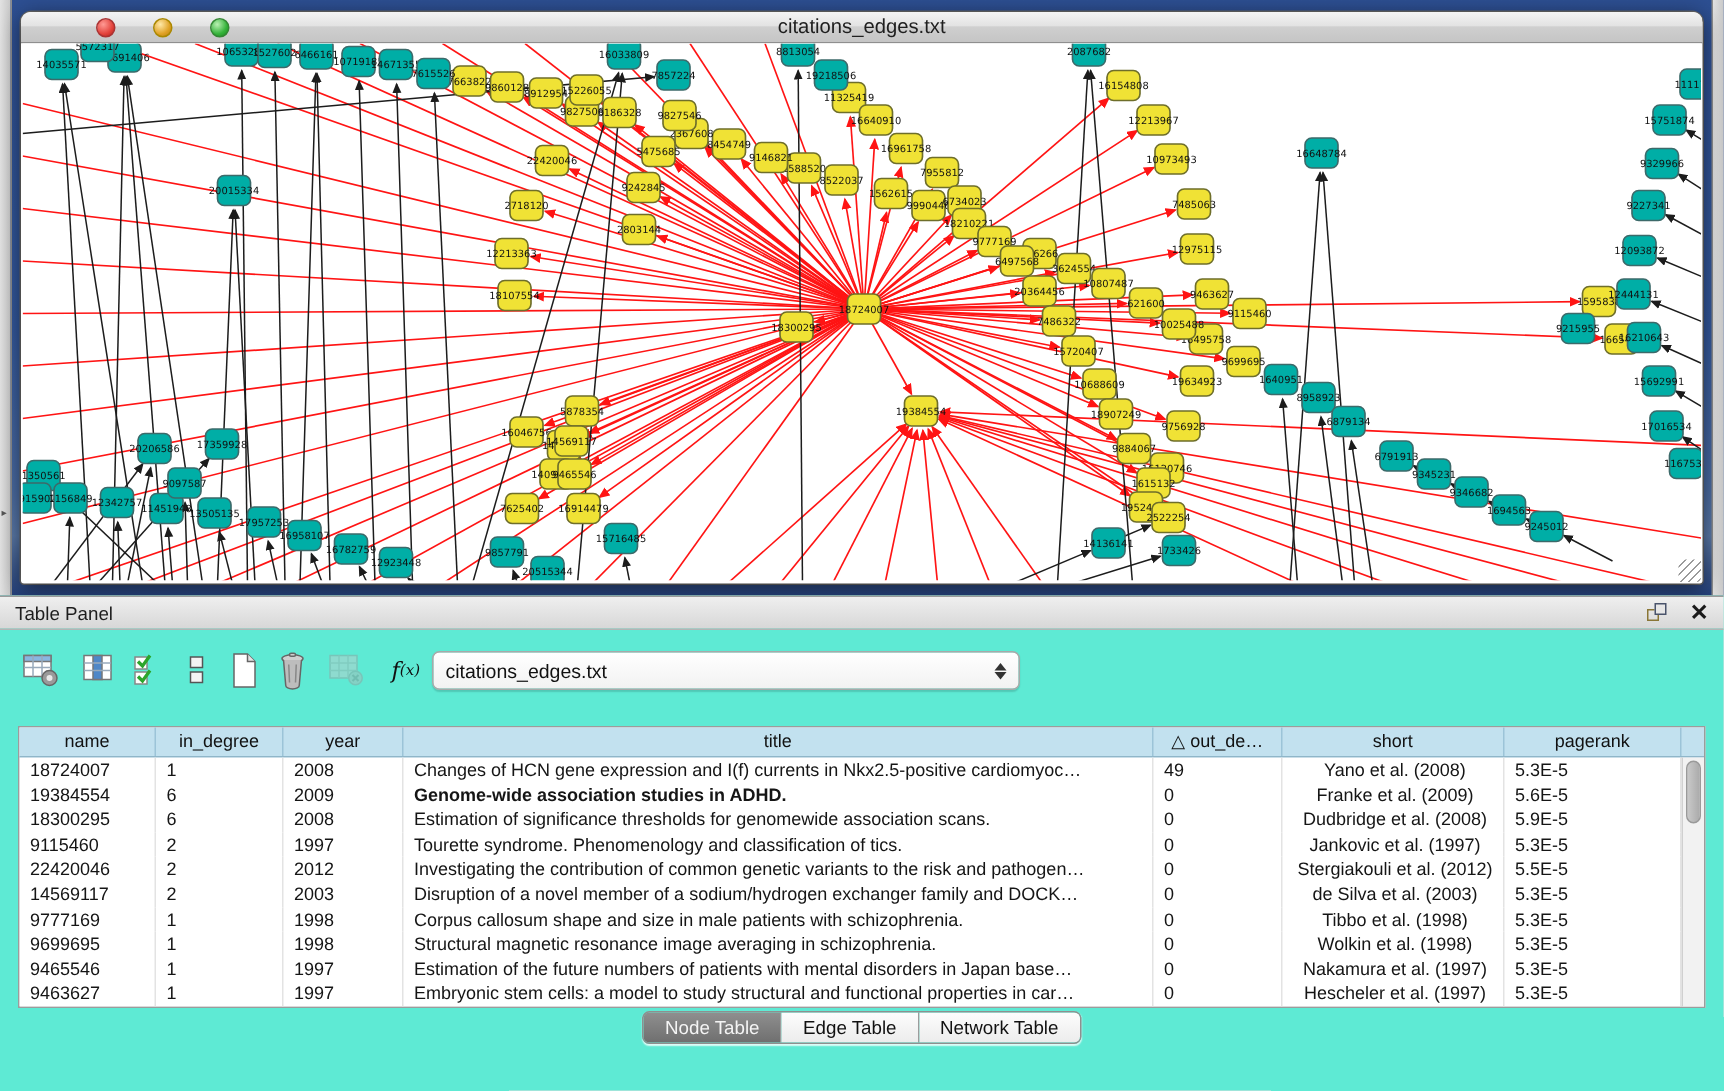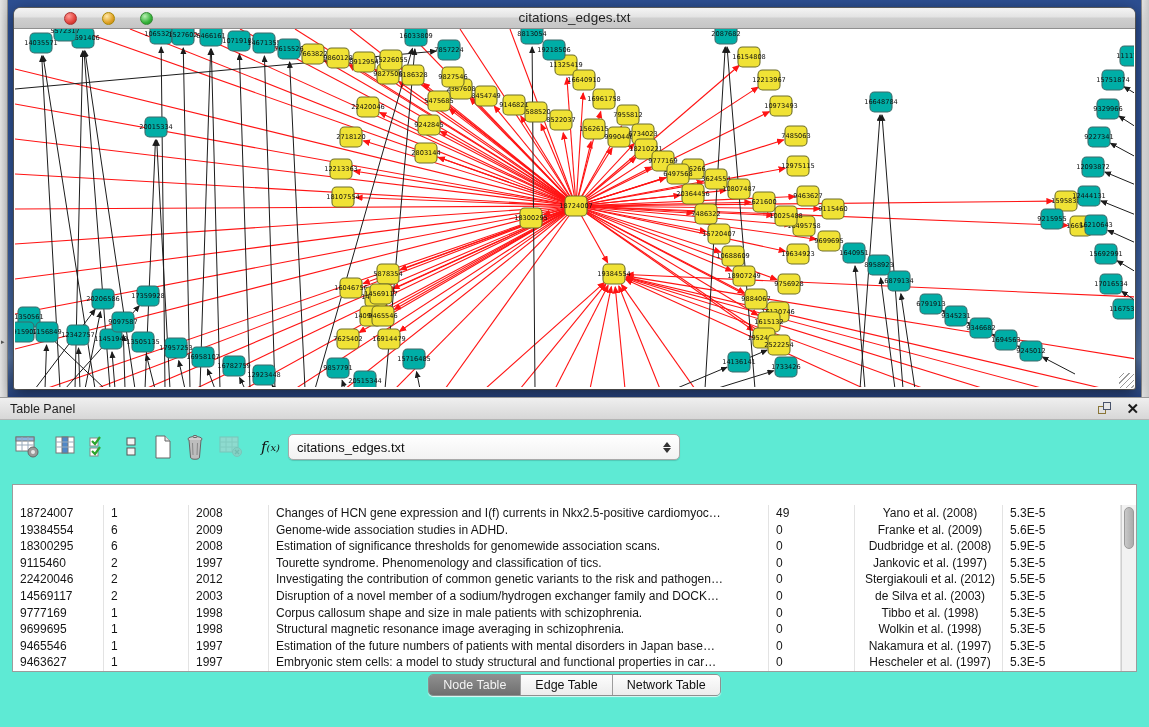--- a/index.html
+++ b/index.html
@@ -853,35 +853,44 @@
     <div id="table-combo">
       <span class="val">citations_edges.txt</span>
       <span id="combo-arrows">
           <i class="up"></i>
           <i class="dn"></i>
         </span>
     </div>
   </div>
 
   <div id="table-frame">
+    <div id="thead">
+        <div class="th" style="width: 91px;">name</div>
+        <div class="th" style="width: 85px;">in_degree</div>
+        <div class="th" style="width: 80px;">year</div>
+        <div class="th" style="width: 500px;">title</div>
+        <div class="th" style="width: 86px;">△ out_de…</div>
+        <div class="th" style="width: 148px;">short</div>
+        <div class="th" style="width: 118px;">pagerank</div>
+      </div>
     <div id="tbody">
         <div class="tr">
           <div class="td td0" style="width: 91px;">18724007</div>
           <div class="td td1" style="width: 85px;">1</div>
           <div class="td td2" style="width: 80px;">2008</div>
           <div class="td td3" style="width: 500px;">Changes of HCN gene expression and I(f) currents in Nkx2.5-positive cardiomyoc…</div>
           <div class="td td4" style="width: 86px;">49</div>
           <div class="td td5" style="width: 148px;">Yano et al. (2008)</div>
           <div class="td td6" style="width: 118px;">5.3E-5</div>
         </div>
         <div class="tr">
           <div class="td td0" style="width: 91px;">19384554</div>
           <div class="td td1" style="width: 85px;">6</div>
           <div class="td td2" style="width: 80px;">2009</div>
-          <div class="td td3" style="width: 500px;">Genome-wide association studies in ADHD.</div>
+          <div class="td td3" style="width: 500px; font-weight: bold;">Genome-wide association studies in ADHD.</div>
           <div class="td td4" style="width: 86px;">0</div>
           <div class="td td5" style="width: 148px;">Franke et al. (2009)</div>
           <div class="td td6" style="width: 118px;">5.6E-5</div>
         </div>
         <div class="tr">
           <div class="td td0" style="width: 91px;">18300295</div>
           <div class="td td1" style="width: 85px;">6</div>
           <div class="td td2" style="width: 80px;">2008</div>
           <div class="td td3" style="width: 500px;">Estimation of significance thresholds for genomewide association scans.</div>
           <div class="td td4" style="width: 86px;">0</div>

